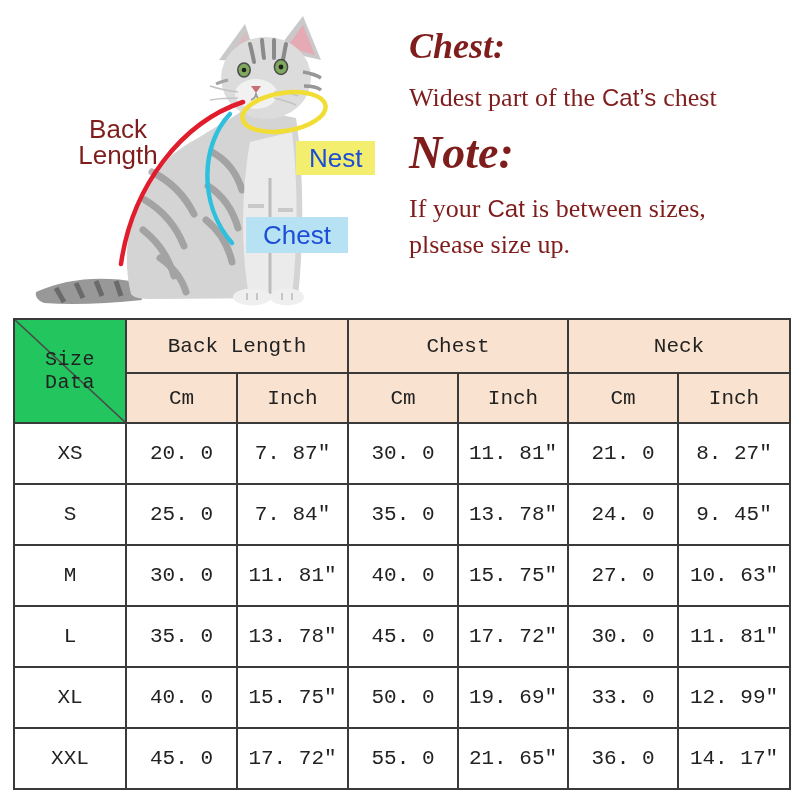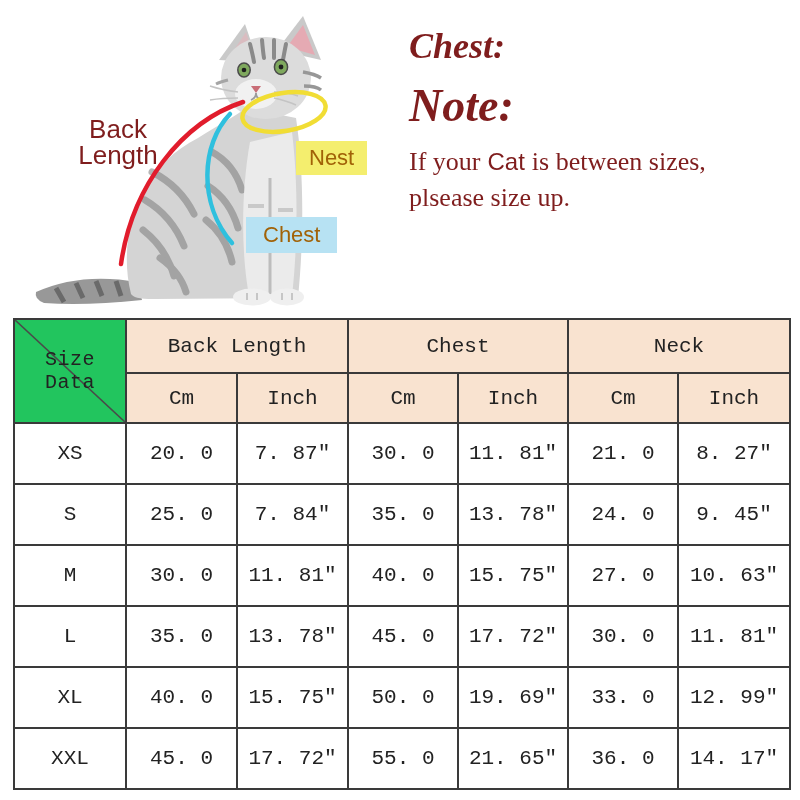--- a/index.html
+++ b/index.html
@@ -11,21 +11,21 @@
 
   
   .diagram { position:absolute; left:0; top:0; width:400px; height:312px; }
   .cat-svg { position:absolute; left:0; top:0; }
 
   .back-length-label {
     position:absolute; left:42px; top:116px; width:152px;
     text-align:center; font-size:26px; line-height:26px; color:#7f1d1d;
   }
   .tag {
-    position:absolute; font-size:22px; line-height:30px; color:#a16207;
+    position:absolute; font-size:26px; line-height:30px; color:#1d4ed8;
     padding:2px 13px; white-space:nowrap;
   }
   .tag-nest  { left:296px; top:141px; background:#f4ee6e; }
   .tag-chest { left:246px; top:217px; background:#b7e2f3; padding:3px 17px; }
 
   
   .notes { position:absolute; left:409px; top:28px; width:386px; color:#7f1d1d; }
   .notes-heading {
     font-family:"Liberation Serif", serif; font-weight:bold; font-style:italic;
     font-size:36px; line-height:1.05;
@@ -128,20 +128,23 @@
     <div class="back-length-label">
       <span style="display:block">Back</span>
       <span style="display:block">Length</span>
     </div>
     <div class="tag tag-nest">Nest</div>
     <div class="tag tag-chest">Chest</div>
   </div>
 
   <div class="notes">
     <div class="notes-heading">Chest:</div>
+    <div class="notes-line">
+      <span>Widest part of the</span><span class="sans-word">Cat’s</span><span>chest</span>
+    </div>
     <div class="notes-heading note">Note:</div>
     <div class="notes-line">
       <span>If your</span><span class="sans-word">Cat</span><span>is between sizes,</span>
     </div>
     <div class="notes-line second">plsease size up.</div>
   </div>
 
   <table class="size-table">
     <colgroup>
       <col style="width:112px">

